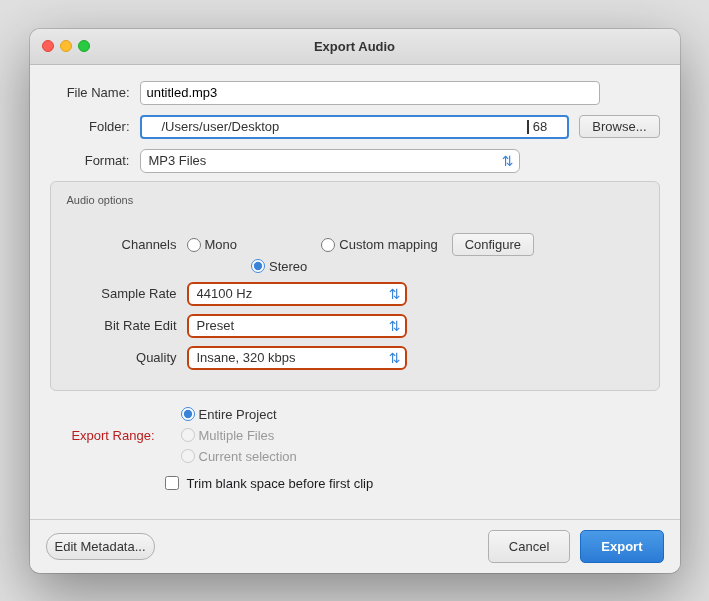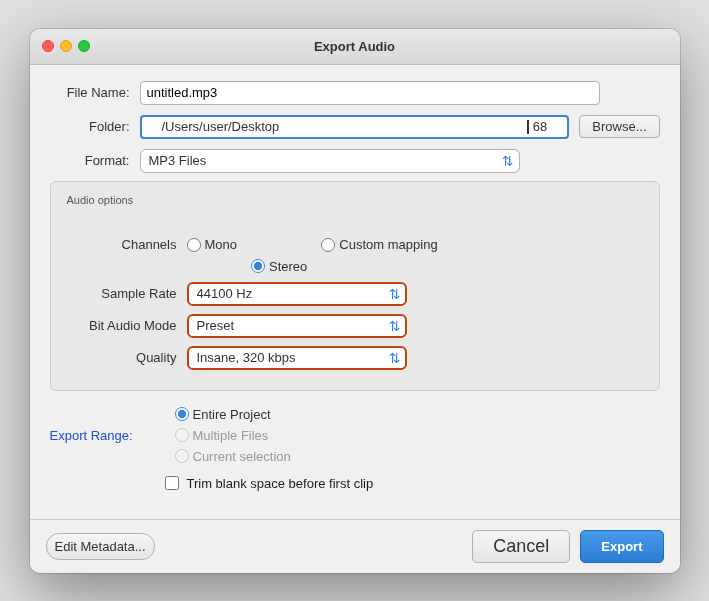--- a/index.html
+++ b/index.html
@@ -222,22 +222,23 @@
     }
 
     .export-range-row {
       display: flex;
       align-items: center;
       margin-bottom: 8px;
     }
 
     .export-range-label {
       width: 105px;
-      margin-right: 20px;
-      color: #1d4ed8;
+      text-align: right;
+      margin-right: 26px;
+      color: #b91c1c;
       flex-shrink: 0;
     }
 
     .range-options {
       display: flex;
       flex-direction: column;
       gap: 6px;
       margin-left: 0;
     }
 
@@ -269,21 +270,21 @@
     .footer-right {
       display: flex;
       gap: 10px;
     }
 
     .btn-secondary {
       padding: 5px 20px;
       border: 1px solid #b0b0b0;
       border-radius: 5px;
       background: linear-gradient(to bottom, #f5f5f5, #e5e5e5);
-      font-size: 18px;
+      font-size: 13px;
       cursor: pointer;
       color: #333;
     }
 
     .btn-primary {
       padding: 8px 20px;
       border: 1px solid #1a6bc4;
       border-radius: 5px;
       background: linear-gradient(to bottom, #4a9ae8, #2b7bd6);
       font-size: 13px;
@@ -400,20 +401,21 @@
             <span class="radio-label">Mono</span>
           </label>
           <label class="radio-item" style="margin-left:8px;margin-top:43px;">
             <input class="radio-input" type="radio" name="channels" checked="" style="">
             <span class="radio-label">Stereo</span>
           </label>
           <label class="radio-item" style="margin-left:8px;">
             <input class="radio-input" type="radio" name="channels" style="">
             <span class="radio-label">Custom mapping</span>
           </label>
+          <button class="configure-btn" style="margin-left:8px;">Configure</button>
         </div>
       </div>
 
       <div class="option-row">
         <span class="option-label">Sample Rate</span>
         <div class="audio-select-wrap">
           <select class="audio-select">
             <option>8000 Hz</option>
             <option>11025 Hz</option>
             <option>16000 Hz</option>
@@ -422,21 +424,21 @@
             <option selected="">44100 Hz</option>
             <option>48000 Hz</option>
             <option>88200 Hz</option>
             <option>96000 Hz</option>
           </select>
           <span class="select-arrow">⇅</span>
         </div>
       </div>
 
       <div class="option-row">
-        <span class="option-label">Bit Audio Mode</span>
+        <span class="option-label">Bit Rate Edit</span>
         <div class="audio-select-wrap">
           <select class="audio-select">
             <option selected="">Preset</option>
             <option>Variable</option>
             <option>Average</option>
             <option>Constant</option>
           </select>
           <span class="select-arrow">⇅</span>
         </div>
       </div>

